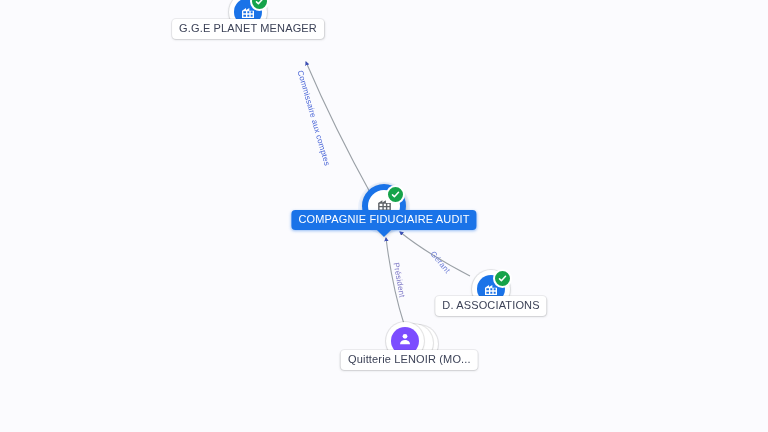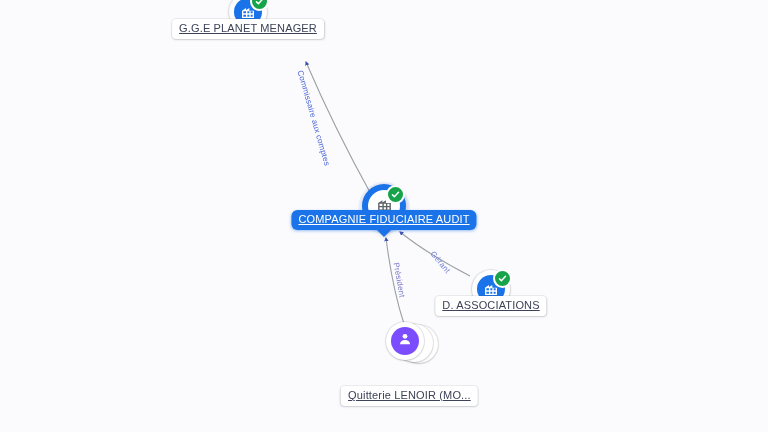--- a/index.html
+++ b/index.html
@@ -158,21 +158,20 @@
     transform: translateX(-50%);
     white-space: nowrap;
     font-size: 11px;
     line-height: 13px;
     letter-spacing: .15px;
     padding: 3px 7px 4px;
     border-radius: 4px;
     background: #ffffff;
     color: #3c4257;
     box-shadow: 0 0 0 1px rgba(60,64,67,.08), 0 1px 2px rgba(60,64,67,.18);
-    text-decoration: underline;
   }
   .node-label.selected {
     background: #1a73e8;
     color: #ffffff;
     font-weight: 400;
     box-shadow: 0 1px 3px rgba(26,115,232,.45);
   }
 
   
   .edge-label {
@@ -240,21 +239,21 @@
               <path d="M3 21V10l6-4v3l5-3v4h7v11H3zm2-2h4v-3H5v3zm0-5h4v-3H5v3zm6 5h3v-3h-3v3zm0-5h3v-3h-3v3zm5 5h3v-3h-3v3zm0-5h3v-3h-3v3z"></path>
             </svg>
           </span>
         </div>
         <span class="badge-check" style="right:2px; top:1px;">
           <svg width="9" height="9" viewBox="0 0 24 24" fill="none" stroke="#ffffff" stroke-width="4" stroke-linecap="round" stroke-linejoin="round">
             <path d="M4 13l5 5L20 6"></path>
           </svg>
         </span>
       </div>
-      <div class="node-label selected" style="top:26px;border-radius:6px;">COMPAGNIE FIDUCIAIRE AUDIT</div>
+      <div class="node-label selected" style="top:26px;">COMPAGNIE FIDUCIAIRE AUDIT</div>
     </div>
   </div>
 
   <div class="node" style="left:491px; top:289px;text-align:center;">
     <div class="node-visual">
       <div class="circle-node">
         <div class="disc">
           <span>
             <svg width="16" height="16" viewBox="0 0 24 24" fill="#ffffff">
               <path d="M3 21V10l6-4v3l5-3v4h7v11H3zm2-2h4v-3H5v3zm0-5h4v-3H5v3zm6 5h3v-3h-3v3zm0-5h3v-3h-3v3zm5 5h3v-3h-3v3zm0-5h3v-3h-3v3z"></path>
@@ -279,17 +278,17 @@
         <div class="sheet s1"></div>
         <div class="disc">
           <span>
             <svg width="16" height="16" viewBox="0 0 24 24" fill="#ffffff">
               <circle cx="12" cy="8" r="3.6"></circle>
               <path d="M4.5 20c0-4.1 3.4-6.4 7.5-6.4s7.5 2.3 7.5 6.4z"></path>
             </svg>
           </span>
         </div>
       </div>
-      <div class="node-label" style="top:28px; left:45%;margin-top:36px;">Quitterie LENOIR (MO...</div>
+      <div class="node-label" style="top:28px; left:45%;">Quitterie LENOIR (MO...</div>
     </div>
   </div>
 
 </div>
 
 </body></html>

